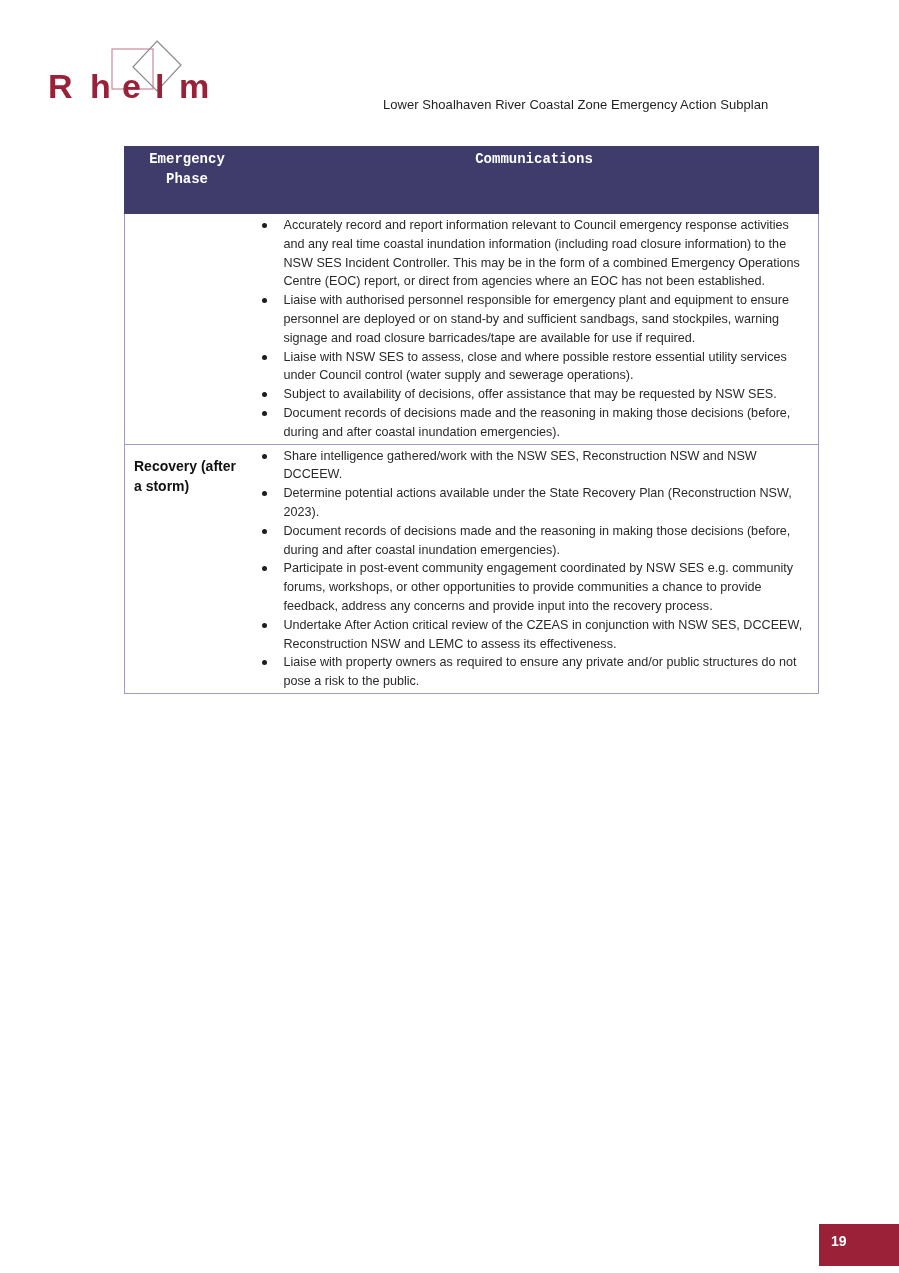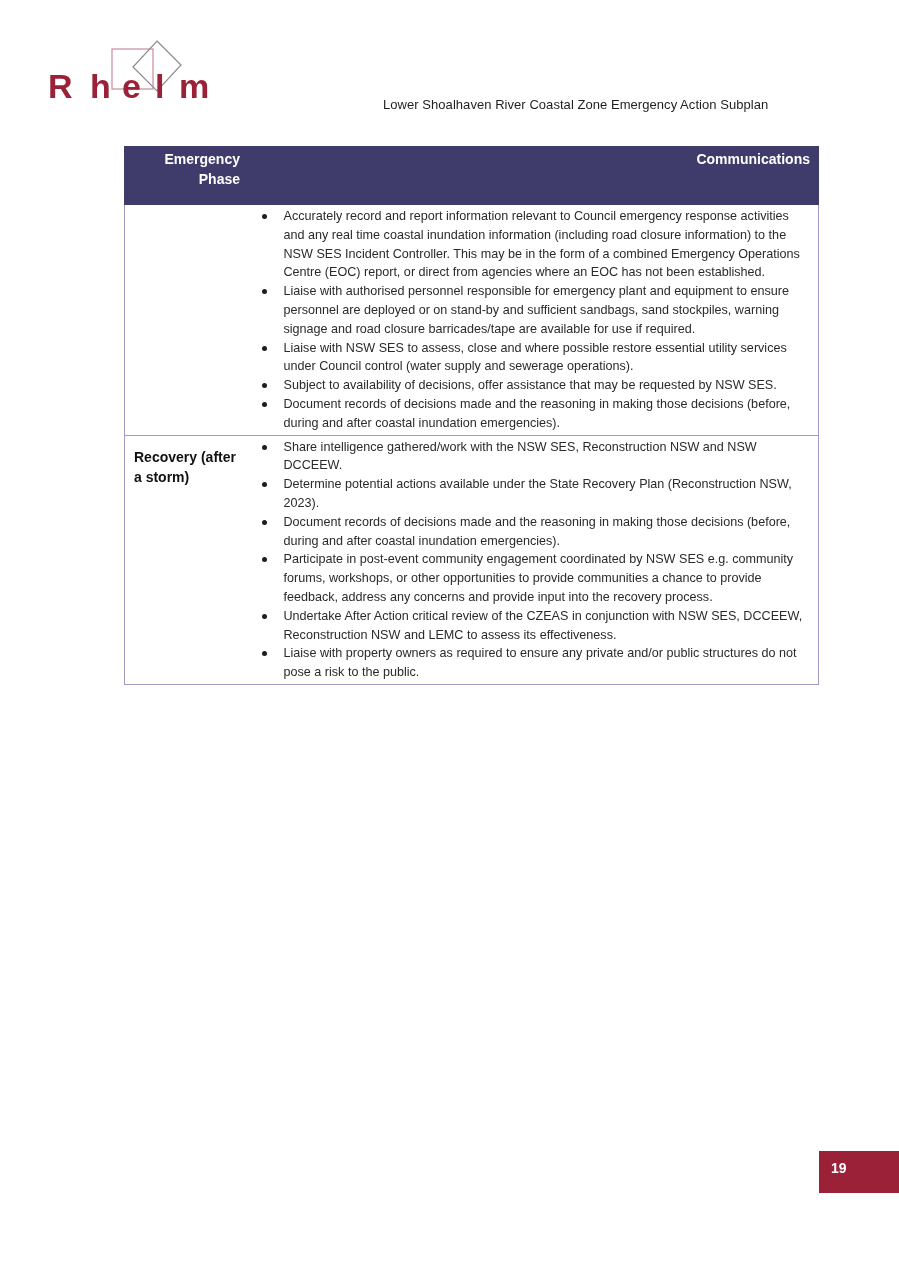--- a/index.html
+++ b/index.html
@@ -12,43 +12,44 @@
     .doc-title {
       position: absolute; left: 383px; top: 75px; font-size: 13px; color: #1f1f1f; letter-spacing: 0.05px;
       white-space: nowrap;
       margin-top: 22px;
     }
     table.main {
       position: absolute; left: 124px; top: 146px; width: 695px;
       border-collapse: collapse; font-size: 12.6px; line-height: 18.8px;
     }
     table.main th {
-      background: #3f3c6b; color: #ffffff; font-weight: bold; text-align: right; vertical-align: top;
-      font-size: 14px; line-height: 20px; padding: 2px 8px 15px 9px;
+      background: #3f3c6b; color: #ffffff; font-weight: bold; text-align: center; vertical-align: top;
+      font-size: 14px; line-height: 20px; padding: 2px 8px 24px 9px;
       border: 1px solid #3f3c6b;
+      font-family: Liberation Mono, monospace;
     }
     table.main th.col1 { width: 106px; }
     table.main td {
       vertical-align: top; padding: 0; border-top: 1px solid #a21caf; border-bottom: 1px solid #9e9cc0;
     }
     table.main td.phase {
       border-left: 1px solid #9e9cc0; font-weight: bold; font-size: 14px; line-height: 20px;
       padding: 11px 8px 0 9px; color: #111;
     }
     table.main td.actions { border-right: 1px solid #9e9cc0; padding: 0 10px 2px 0; }
     ul.bullets { list-style: none; margin: 0; padding: 0; }
     ul.bullets li {
       position: relative; padding-left: 35px; margin-top: 0; color: #2a2a2a;
     }
     ul.bullets li:first-child { margin-top: 2px; }
     ul.bullets li .dot {
       position: absolute; left: 13px; top: 7px; width: 5px; height: 5px; border-radius: 50%; background: #1e1e1e;
     }
     .page-number {
-      position: absolute; left: 819px; top: 1151px; width: 80px; height: 42px; background: #9a2137;
+      position: absolute; left: 819px; top: 1224px; width: 80px; height: 42px; background: #9a2137;
       color: #ffffff; font-weight: bold; font-size: 14px; line-height: 34px; box-sizing: border-box; padding-left: 12px;
     }
   </style>
 </head>
 <body>
 
 <div class="logo">
   <svg width="170" height="68" viewBox="0 0 170 68">
     <rect x="66" y="11" width="41" height="40" fill="none" stroke="#c98b98" stroke-width="1.2"></rect>
     <polygon points="111,3 135,27 111,53 87,29" fill="none" stroke="#8c8c8c" stroke-width="1.2" transform="translate(0,0)"></polygon>

